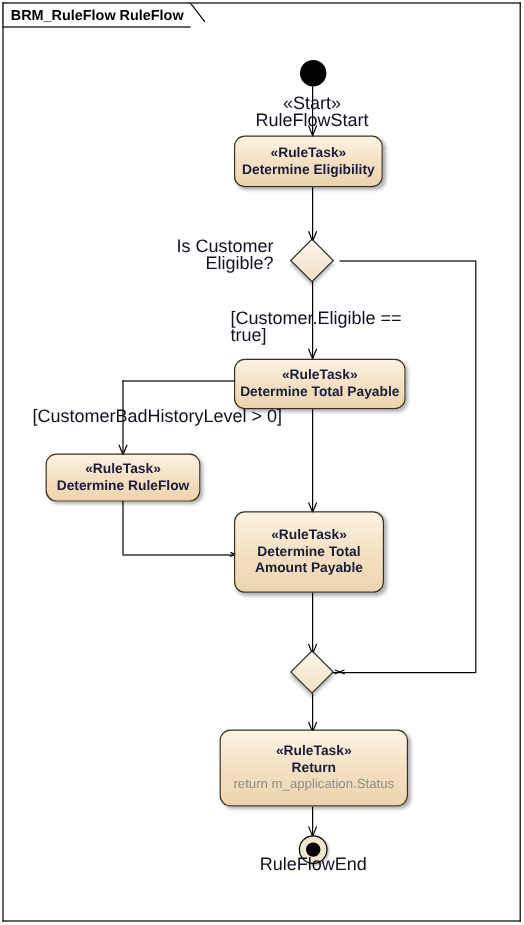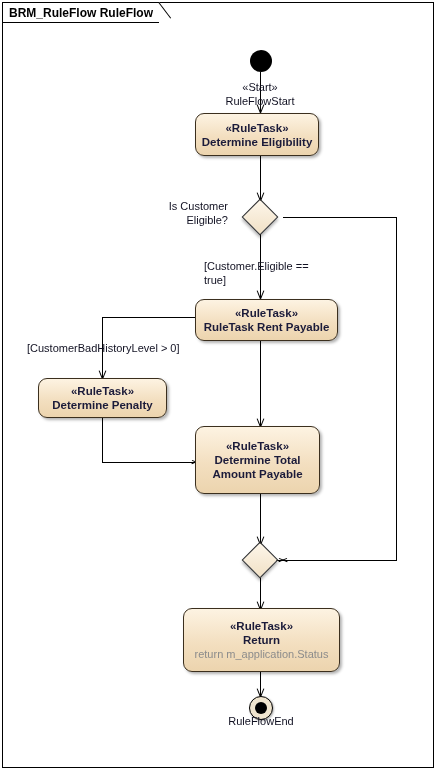--- a/index.html
+++ b/index.html
@@ -184,21 +184,21 @@
   .end-node .inner {
     width: 12px;
     height: 12px;
     border-radius: 50%;
     background: #000000;
   }
 
   
   .label {
     position: absolute;
-    font-size: 11px;
+    font-size: 15px;
     line-height: 14px;
     color: #111122;
     white-space: nowrap;
   }
   .label.center { text-align: center; }
   .label.right  { text-align: right; }
 </style>
 </head>
 <body>
 
@@ -267,37 +267,37 @@
     <div class="stereotype">«RuleTask»</div>
     <div class="nodename">Determine Eligibility</div>
   </div>
 
   <div class="diamond" style="left:247px; top:204px;"></div>
   <div class="label right" style="left:118px; top:199px; width:110px;">
     <div>Is Customer</div>
     <div>Eligible?</div>
   </div>
 
-  <div class="label" style="left:204px; top:259px; width:130px;">
+  <div class="label" style="left:192px; top:259px; width:130px;">
     <div>[Customer.Eligible ==</div>
     <div>true]</div>
   </div>
 
   <div class="node" style="left:195px; top:299px; width:143px; height:42px;">
     <div class="stereotype">«RuleTask»</div>
-    <div class="nodename">RuleTask Rent Payable</div>
+    <div class="nodename">Determine Total Payable</div>
   </div>
 
   <div class="label" style="left:27px; top:341px; width:200px;">
     <div>[CustomerBadHistoryLevel &gt; 0]</div>
   </div>
 
   <div class="node" style="left:38px; top:378px; width:129px; height:40px;">
     <div class="stereotype">«RuleTask»</div>
-    <div class="nodename">Determine Penalty</div>
+    <div class="nodename">Determine RuleFlow</div>
   </div>
 
   <div class="node spaced" style="left:195px; top:426px; width:125px; height:68px;">
     <div class="stereotype">«RuleTask»</div>
     <div class="nodename">Determine Total</div>
     <div class="nodename">Amount Payable</div>
   </div>
 
   <div class="diamond" style="left:247px; top:547px;"></div>
 

